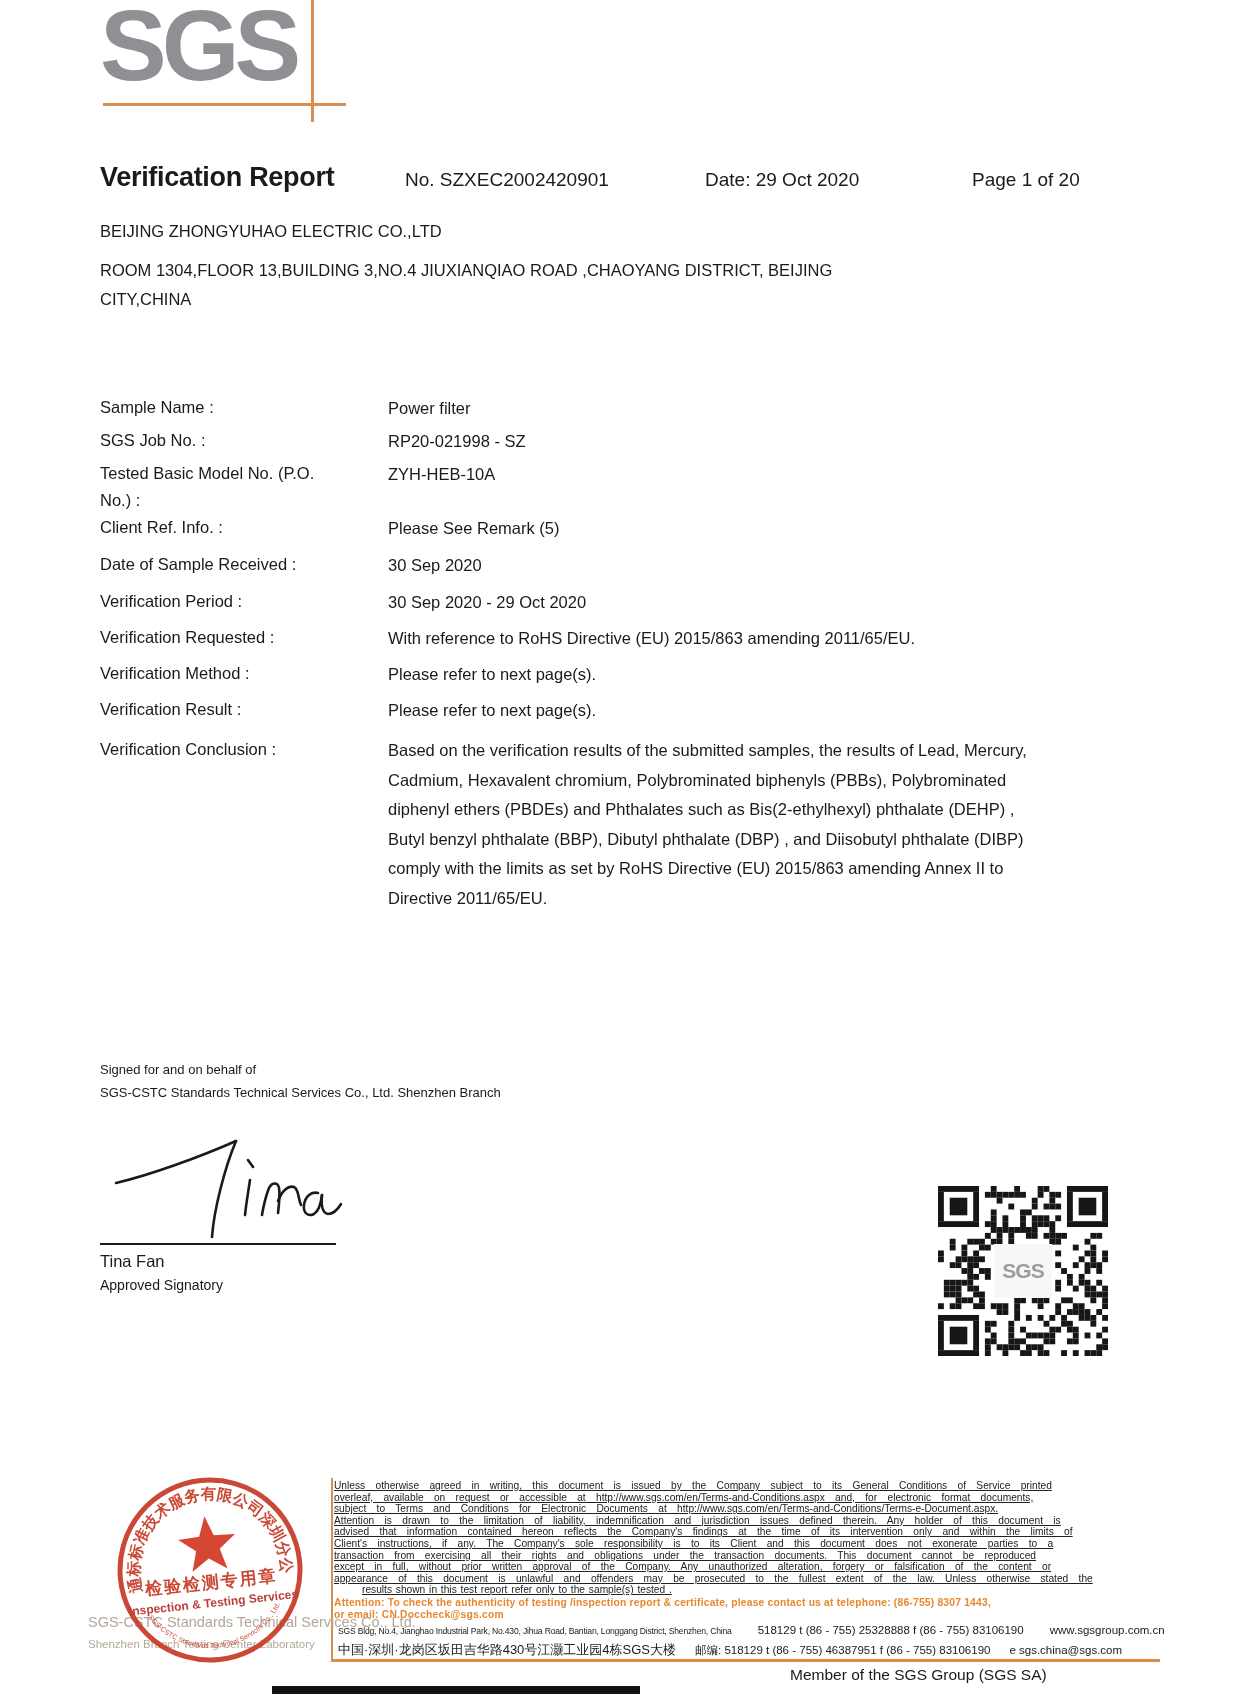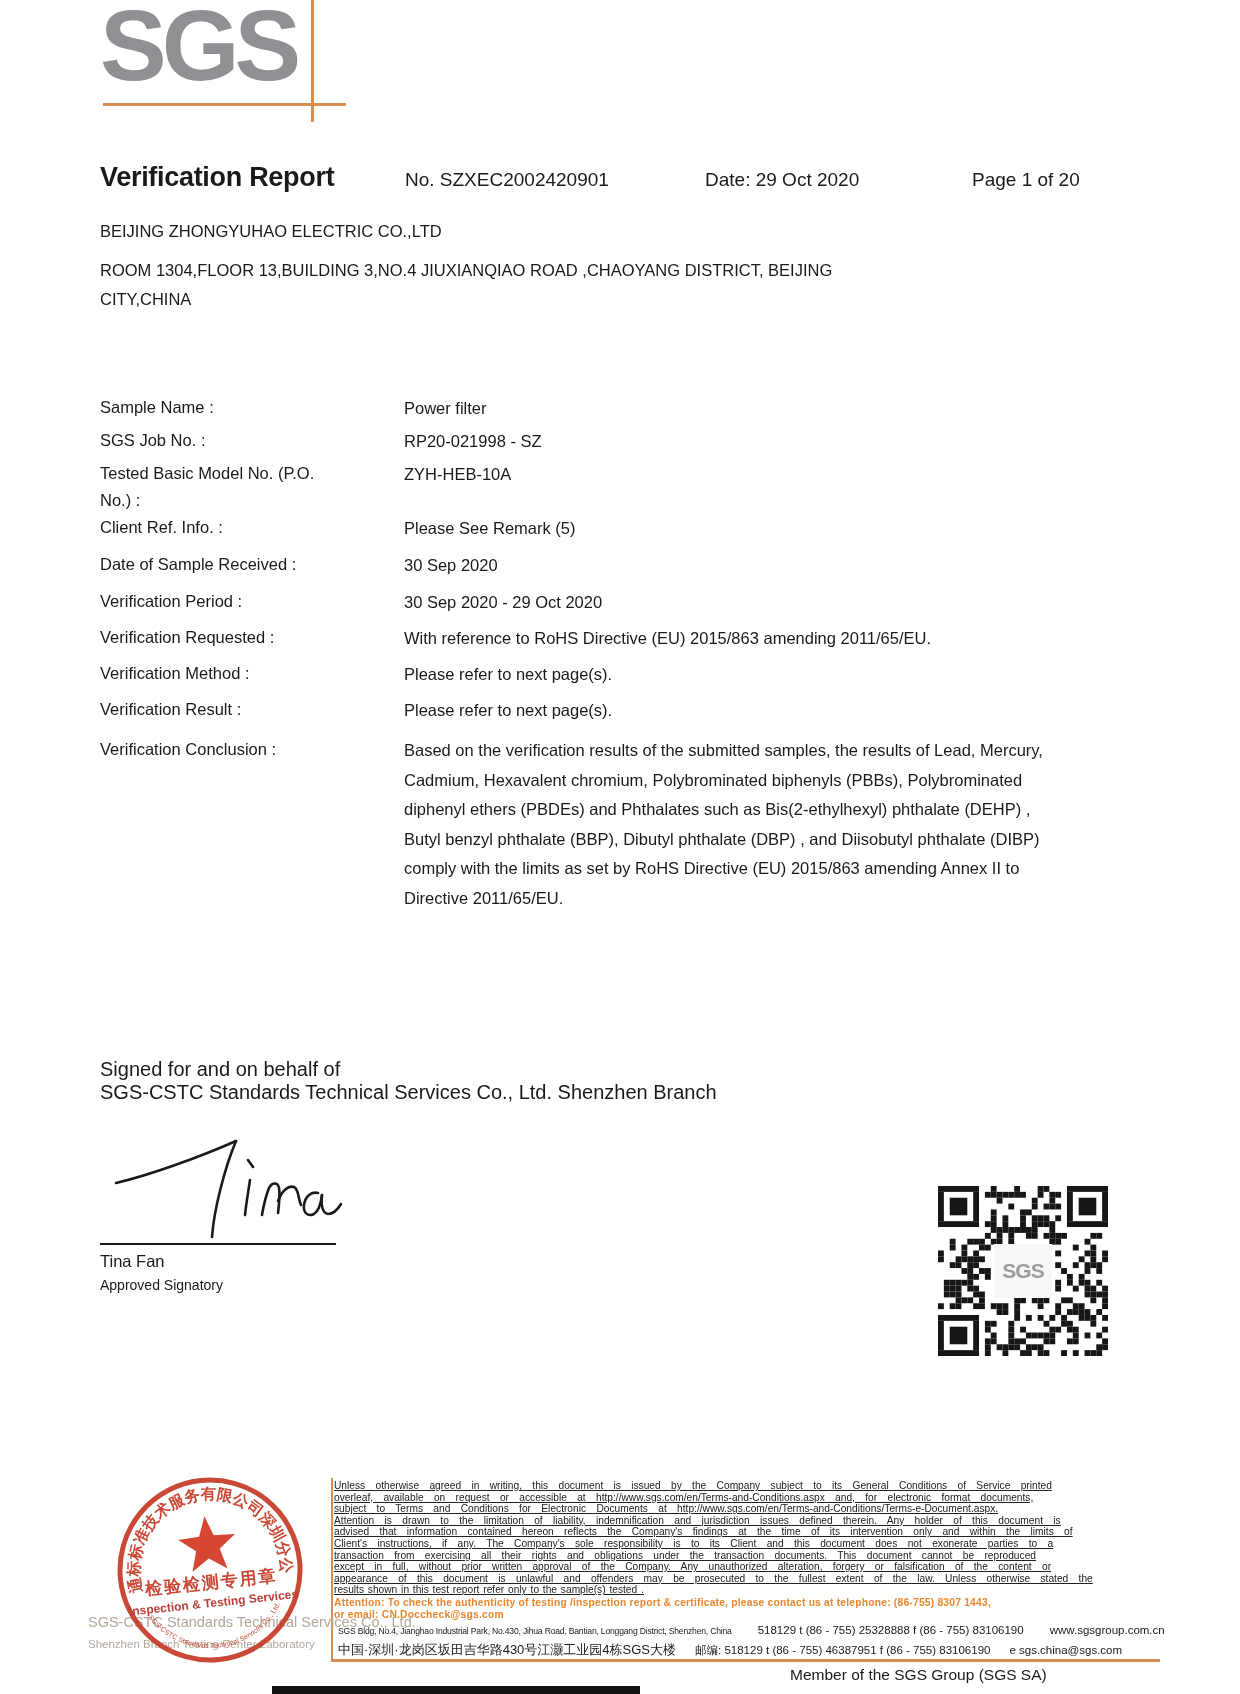--- a/index.html
+++ b/index.html
@@ -15,42 +15,42 @@
   .title{left:100px;top:162px;font-size:27px;font-weight:bold;letter-spacing:-0.3px;}
   .meta{top:169px;font-size:19px;}
 
   
   .client-name{left:100px;top:222px;font-size:16.5px;}
   .client-addr{left:100px;top:256px;font-size:16.5px;line-height:29px;width:900px;white-space:pre-line;}
 
   
   .row{left:100px;width:1050px;}
   .row .lbl{position:absolute;left:0;top:0;width:232px;font-size:16.5px;line-height:27px;}
-  .row .val{position:absolute;left:304px;top:0;width:648px;font-size:16.5px;line-height:29.5px;}
-
-  
-  .signed{left:100px;top:1058px;font-size:20px;line-height:23px;}
+  .row .val{position:absolute;left:288px;top:0;width:648px;font-size:16.5px;line-height:29.5px;}
+
+  
+  .signed{left:100px;top:1058px;font-size:13px;line-height:23px;}
   .sig-svg{left:108px;top:1133px;}
   .sig-line{left:100px;top:1243px;width:236px;height:2px;background:#1a1a1a;}
   .sig-name{left:100px;top:1252px;font-size:16.5px;}
   .sig-role{left:100px;top:1277px;font-size:14px;text-align:right;}
 
   
   .qr{left:938px;top:1186px;width:170px;height:170px;}
   .qr-center{position:absolute;left:56px;top:58px;width:58px;height:54px;background:#f7f7f5;display:flex;align-items:center;justify-content:center;font-size:21px;font-weight:bold;color:#9a9c9e;letter-spacing:-1px;}
 
   
   .stamp-underlay{left:88px;top:1611px;color:#b3a79b;z-index:1;line-height:22px;}
   .stamp-underlay .u1{font-size:14.5px;}
   .stamp-underlay .u2{font-size:11.5px;}
   .stamp{left:112px;top:1472px;width:196px;height:196px;z-index:3;opacity:0.93;transform:rotate(-6deg);}
 
   
   .fineprint{left:334px;top:1480px;width:826px;font-size:10.2px;line-height:11.6px;word-spacing:7.5px;color:#222;text-decoration:underline;}
-  .fineprint div:last-child{word-spacing:1px;}
+  .fineprint div:last-child{word-spacing:1px;padding-left:28px;}
   .attention{left:334px;top:1597px;width:828px;font-size:10.3px;font-weight:bold;color:#e8872e;line-height:12px;letter-spacing:0.2px;}
   .office-en{left:338px;top:1624px;width:822px;display:flex;align-items:baseline;gap:26px;white-space:nowrap;}
   .office-en .a{font-size:8.6px;letter-spacing:-0.2px;}
   .office-en .c{font-size:11.5px;}
   .office-cn{left:338px;top:1641px;width:822px;display:flex;align-items:baseline;gap:19px;white-space:nowrap;}
   .office-cn .a{font-size:13px;}
   .office-cn .c{font-size:11.5px;}
   .footer-vrule{left:331px;top:1478px;width:2px;height:183px;background:#d98e4f;}
   .footer-hrule{left:331px;top:1659px;width:829px;height:3px;background:#d98e4f;}
   .member{left:790px;top:1666px;font-size:15.5px;}

